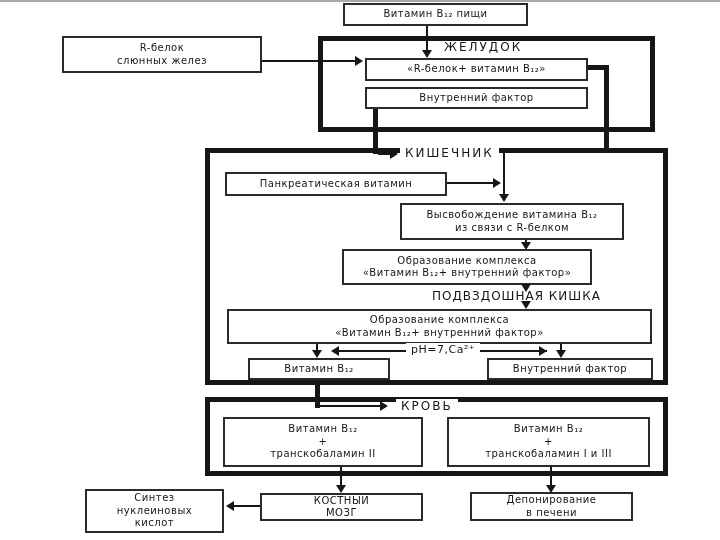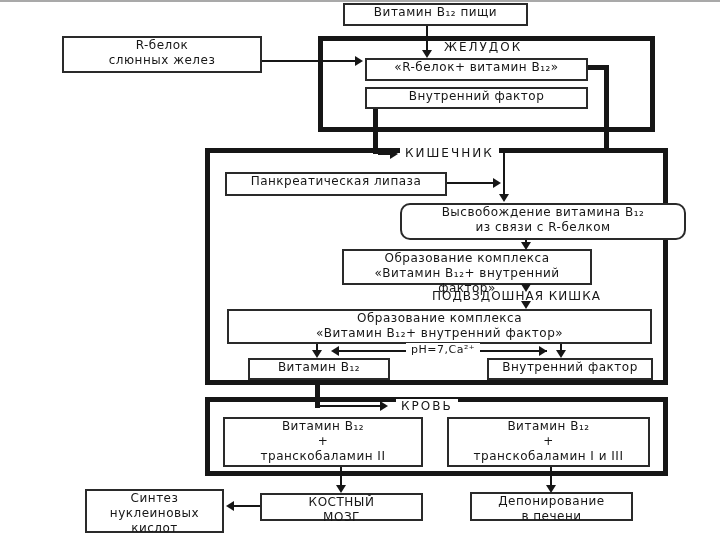--- a/index.html
+++ b/index.html
@@ -5,22 +5,22 @@
   html,body { margin:0; padding:0; background:#fff; }
   #stage {
     position:relative; width:720px; height:540px; background:#ffffff;
     font-family:"DejaVu Sans","Liberation Sans",sans-serif;
     color:#161616; overflow:hidden;
   }
   .edge-top { position:absolute; left:0; top:0; width:720px; height:2px; background:#a9a9a9; }
   
   .box {
     position:absolute; background:#fff; border:2px solid #2a2a2a;
-    display:flex; flex-direction:column; align-items:center; justify-content:flex-start;
-    text-align:center; font-size:12px; line-height:1.25; letter-spacing:0.5px;
+    display:flex; flex-direction:column; align-items:center; justify-content:center;
+    text-align:center; font-size:10px; line-height:1.25; letter-spacing:0.5px;
     box-sizing:border-box; z-index:4;
   }
   
   .section { position:absolute; border:5px solid #161616; box-sizing:border-box; background:transparent; z-index:2; }
   
   .lbl { position:absolute; font-size:12px; letter-spacing:2px; white-space:nowrap; z-index:5; }
   .lbl.onborder { background:#fff; padding:0 5px; }
   
   .hl, .vl { position:absolute; background:#161616; z-index:3; }
   .hl { height:2px; } .vl { width:2px; }
@@ -66,26 +66,26 @@
 
   <div class="section" style="left:205px; top:148px; width:463px; height:237px;"></div>
   <div class="hl" style="left:378px; top:153px; width:16px;"></div>
   <div class="ah r" style="left:390px; top:149px;"></div>
   <div class="lbl onborder" style="left:400px; top:146px;">КИШЕЧНИК</div>
 
   <div class="vl" style="left:503px; top:153px; height:42px;"></div>
   <div class="ah d" style="left:499px; top:194px;"></div>
 
   <div class="box" style="left:225px; top:172px; width:222px; height:24px;">
-    <div>Панкреатическая липаза</div>
+    <div>Панкреатическая витамин</div>
   </div>
   <div class="hl" style="left:447px; top:182px; width:48px;"></div>
   <div class="ah r" style="left:493px; top:178px;"></div>
 
-  <div class="box" style="left:400px; top:203px; width:286px; height:37px;border-radius:10px;">
+  <div class="box" style="left:400px; top:203px; width:224px; height:37px;">
     <div>Высвобождение витамина В₁₂</div>
     <div>из связи с R-белком</div>
   </div>
   <div class="vl" style="left:525px; top:240px; height:4px;"></div>
   <div class="ah d" style="left:521px; top:242px;"></div>
 
   <div class="box" style="left:342px; top:249px; width:250px; height:36px;">
     <div>Образование комплекса</div>
     <div>«Витамин В₁₂+ внутренний фактор»</div>
   </div>

